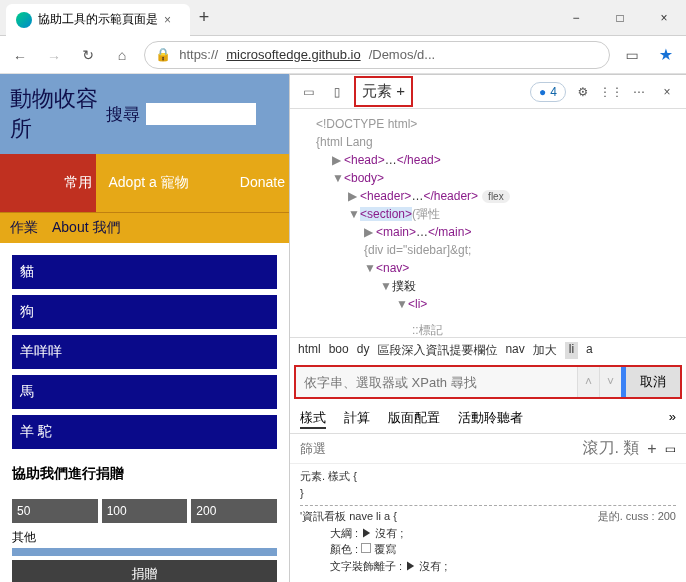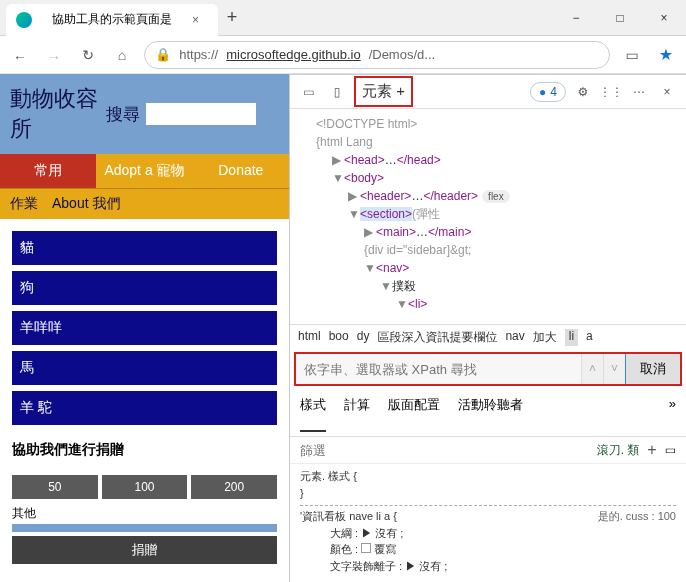--- a/index.html
+++ b/index.html
@@ -1,44 +1,44 @@
 <!DOCTYPE html>
 <html><head>
 <meta charset="utf-8">
 <style>
 * { margin: 0; padding: 0; box-sizing: border-box; font-family: "Segoe UI", sans-serif; }
 body { width: 686px; height: 582px; background: #fff; overflow: hidden; font-size: 12px; }
 .titlebar { height: 36px; display: flex; align-items: center; background: #f0f0f0; border-bottom: 1px solid #d0d0d0; }
-.tab { display: flex; align-items: center; background: #fff; height: 32px; padding: 0 10px; margin: 4px 0 0 6px; border-radius: 6px 6px 0 0; gap: 20px; font-size: 12px; }
+.tab { display: flex; align-items: center; background: #fff; height: 32px; padding: 0 10px; margin: 4px 0 0 6px; border-radius: 6px 6px 0 0; gap: 6px; font-size: 12px; }
 .tab-icon { width: 16px; height: 16px; border-radius: 50%; background: linear-gradient(135deg,#0c8,#08c); }
 .tab-close { width: 16px; color: #666; cursor: pointer; }
 .newtab { width: 28px; text-align: center; color: #444; font-size: 18px; }
 .win-controls { margin-left: auto; display: flex; }
 .win-btn { width: 44px; height: 36px; display: flex; align-items: center; justify-content: center; color: #333; }
 .addrbar { height: 38px; display: flex; align-items: center; gap: 10px; padding: 0 8px; border-bottom: 1px solid #e0e0e0; }
 .nav-icon { width: 24px; height: 24px; display: flex; align-items: center; justify-content: center; color: #555; font-size: 14px; }
 .url-box { flex: 1; height: 28px; border: 1px solid #ccc; border-radius: 14px; display: flex; align-items: center; padding: 0 10px; gap: 8px; font-size: 13px; color: #666; }
 .url-host { color: #333; text-decoration: underline; }
 .star { color: #1872d6; font-size: 16px; }
 .main { display: flex; height: 508px; }
 .page { width: 290px; border-right: 1px solid #ccc; overflow: hidden; }
 .hdr { background: #78a0ce; padding: 10px; display: flex; align-items: center; gap: 6px; }
 .hdr h1 { color: #0e0e4a; font-size: 22px; font-weight: 500; width: 90px; }
 .hdr-search { color: #0e0e4a; font-size: 17px; }
 .hdr input { width: 110px; height: 22px; border: none; background: #fff; }
 .nav1 { display: flex; }
-.nav1 div { flex: 1; text-align: center; padding: 8px 4px; color: #fff; font-size: 14px; }
+.nav1 div { flex: 1; text-align: right; padding: 20px 4px; color: #fff; font-size: 14px; }
 .nav1 .active { background: #c03020; }
 .nav1 div:not(.active):nth-child(2),.nav1 div:not(.active):nth-child(3) { background: #e6a817; color: #fff; }
 .nav2 { background: #e6a817; display: flex; padding: 6px 10px; gap: 14px; color: #0e0e4a; font-size: 14px; border-top: 1px solid #c08010; }
 .list { padding: 12px; }
 .list-item { background: #0a0a8a; color: #fff; padding: 8px; margin-bottom: 6px; font-size: 14px; }
 .donate-h { font-size: 14px; margin: 16px 0; font-weight: 600; }
 .amounts { display: flex; gap: 4px; }
-.amt { flex: 1; background: #5a5a5a; color: #fff; text-align: center; padding: 5px; font-size: 12px; }
+.amt { flex: 1; background: #5a5a5a; color: #fff; padding: 5px; font-size: 12px; }
 .other { margin: 6px 0 2px; font-size: 12px; }
 .other-bar { height: 8px; background: #78a0ce; margin-bottom: 4px; }
 .donate-btn { background: #404040; color: #fff; text-align: center; padding: 5px; font-size: 13px; }
 .devtools { flex: 1; display: flex; flex-direction: column; border-top: 1px solid #ccc; }
 .dt-toolbar { height: 34px; display: flex; align-items: center; gap: 6px; padding: 0 8px; border-bottom: 1px solid #ddd; }
 .dt-ico { width: 22px; height: 22px; display: flex; align-items: center; justify-content: center; color: #555; }
 .dt-tab { padding: 4px 6px; font-size: 15px; border: 2px solid #d02020; color: #333; }
 .dt-issues { margin-left: auto; border: 1px solid #bcd; border-radius: 10px; padding: 2px 8px; color: #16a; font-size: 12px; display: flex; align-items: center; gap: 4px; }
 .dt-issues::before { content: "●"; color: #1872d6; }
 .dom { flex: 1; padding: 6px 10px; font-family: Consolas, monospace; font-size: 12px; color: #333; overflow: hidden; line-height: 1.5; }
@@ -53,27 +53,27 @@
 .dom .ind7 { padding-left: 112px; margin-top: 8px; }
 .dom .badge { background: #eee; border-radius: 8px; padding: 1px 6px; font-size: 10px; color: #555; margin-left: 4px; }
 .dom .sel { background: #d4e6f8; display: inline; }
 .dom .grey { color: #999; }
 .dom .split { border-top: 1px solid #ddd; margin: 4px -10px; }
 .crumb { border-top: 1px solid #ddd; padding: 4px 8px; font-size: 12px; color: #333; display: flex; gap: 8px; }
 .crumb span.active { background: #ddd; padding: 0 4px; }
 .search-row { display: flex; border: 2px solid #d02020; margin: 2px 4px; }
 .search-row input { flex: 1; border: none; padding: 6px 8px; font-size: 13px; background: #f7f7f7; outline: none; }
 .search-row .sb { width: 22px; display: flex; align-items: center; justify-content: center; color: #aaa; border-left: 1px solid #ddd; background: #f0f0f0; }
-.search-row .cancel { padding: 6px 14px; background: #e0e0e0; border-left: 1px solid #3b82f6; font-size: 13px; }
+.search-row .cancel { padding: 6px 14px; background: #e0e0e0; border-left: 5px solid #3b82f6; font-size: 13px; }
 .style-tabs { display: flex; gap: 18px; padding: 8px 10px 4px; font-size: 13px; border-bottom: 1px solid #ddd; }
-.style-tabs .act { border-bottom: 2px solid #333; padding-bottom: 16px; }
+.style-tabs .act { border-bottom: 2px solid #333; padding-bottom: 0; }
 .style-tabs .dots { margin-left: auto; }
 .filter-row { display: flex; align-items: center; padding: 4px 10px; gap: 8px; border-bottom: 1px solid #eee; }
 .filter-row input { flex: 1; border: none; font-size: 13px; outline: none; }
-.filter-row .lab { color: #14532d; font-size: 12px; }
+.filter-row .lab { color: #737373; font-size: 16px; }
 .filter-row .plus { font-size: 16px; color: #555; }
 .styles-body { padding: 4px 10px; font-family: Consolas, monospace; font-size: 11px; color: #333; line-height: 1.5; }
 .styles-body .dashbox { border-top: 1px dashed #aaa; margin: 4px 0; padding-top: 2px; }
 .styles-body .rt { float: right; color: #666; }
 .styles-body .ind { padding-left: 30px; }
 </style>
 </head>
 <body>
 
 <div class="titlebar">
@@ -200,21 +200,21 @@
       <input placeholder="篩選" style="">
       <span class="lab">滾刀. 類</span>
       <span class="plus">+</span>
       <span>▭</span>
     </div>
 
     <div class="styles-body">
       <div>元素. 樣式 {</div>
       <div>}</div>
       <div class="dashbox">
-        <span class="rt">是的. cuss : 100</span>
+        <span class="rt">是的. cuss : 200</span>
         <span>'資訊看板 nave li a {</span>
         <div class="ind"><span>大綱 :</span> <span>▶ 沒有 ;</span></div>
         <div class="ind"><span>顏色 :</span> <span style="background:#fff;border:1px solid #999;display:inline-block;width:10px;height:10px"></span> <span>覆寫</span></div>
         <div class="ind"><span>文字裝飾離子 :</span> <span>▶ 沒有 ;</span></div>
       </div>
     </div>
   </div>
 </div>
 
 </body></html>

